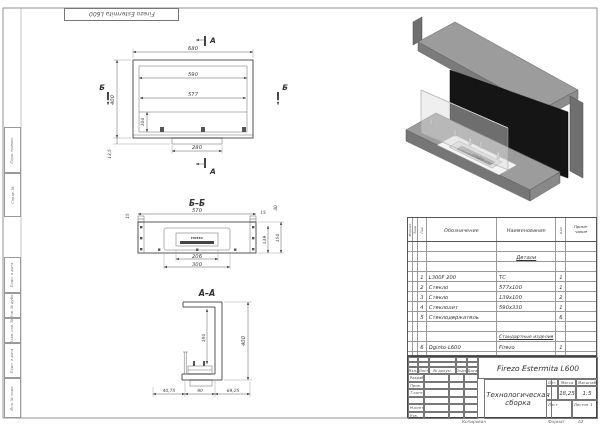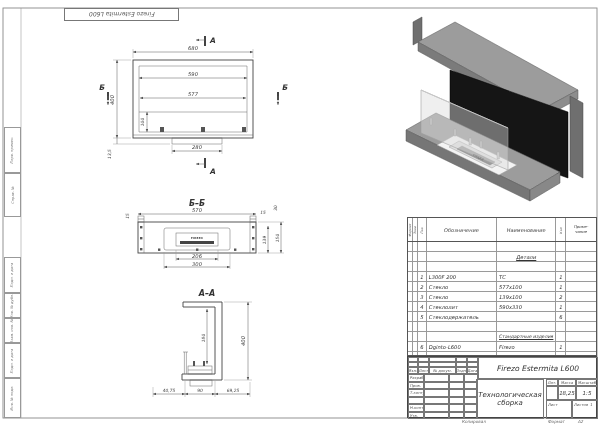--- a/index.html
+++ b/index.html
@@ -435,21 +435,21 @@
     <div class="tc lbl lblL" style="left:0;top:47px;width:16px;height:7.5px">Н.контр.</div>
     <div class="tc" style="left:16px;top:47px;width:25px;height:7.5px"></div>
     <div class="tc" style="left:41px;top:47px;width:14.5px;height:7.5px"></div>
     <div class="tc" style="left:55.5px;top:47px;width:14.5px;height:7.5px"></div>
     <div class="tc lbl lblL" style="left:0;top:54.5px;width:16px;height:7.5px">Утв.</div>
     <div class="tc" style="left:16px;top:54.5px;width:25px;height:7.5px"></div>
     <div class="tc" style="left:41px;top:54.5px;width:14.5px;height:7.5px"></div>
     <div class="tc" style="left:55.5px;top:54.5px;width:14.5px;height:7.5px"></div>
 
     <div class="tc prod" style="left:70px;top:0;width:120px;height:22px">Firezo Estermita L600</div>
-    <div class="tc docname" style="left:68px;top:22px;width:68px;height:40px;padding:0 3px">Технологическая сборка</div>
+    <div class="tc docname" style="left:76px;top:22px;width:68px;height:40px;padding:0 3px">Технологическая сборка</div>
     <div class="tc lbl" style="left:138px;top:22px;width:12px;height:7px">Лит.</div>
     <div class="tc lbl" style="left:150px;top:22px;width:18px;height:7px">Масса</div>
     <div class="tc lbl" style="left:168px;top:22px;width:22px;height:7px">Масштаб</div>
     <div class="tc" style="left:138px;top:29px;width:12px;height:14px"></div>
     <div class="tc val" style="left:150px;top:29px;width:18px;height:14px">18,25</div>
     <div class="tc val" style="left:168px;top:29px;width:22px;height:14px">1:5</div>
     <div class="tc lbl" style="left:138px;top:43px;width:26px;height:19px;align-items:flex-start;justify-content:flex-start;padding:1px">Лист</div>
     <div class="tc" style="left:164px;top:43px;width:26px;height:19px;align-items:flex-start;justify-content:flex-start;padding:1px;gap:2px">
       <span class="lbl">Листов</span>
       <span class="lbl">1</span>

